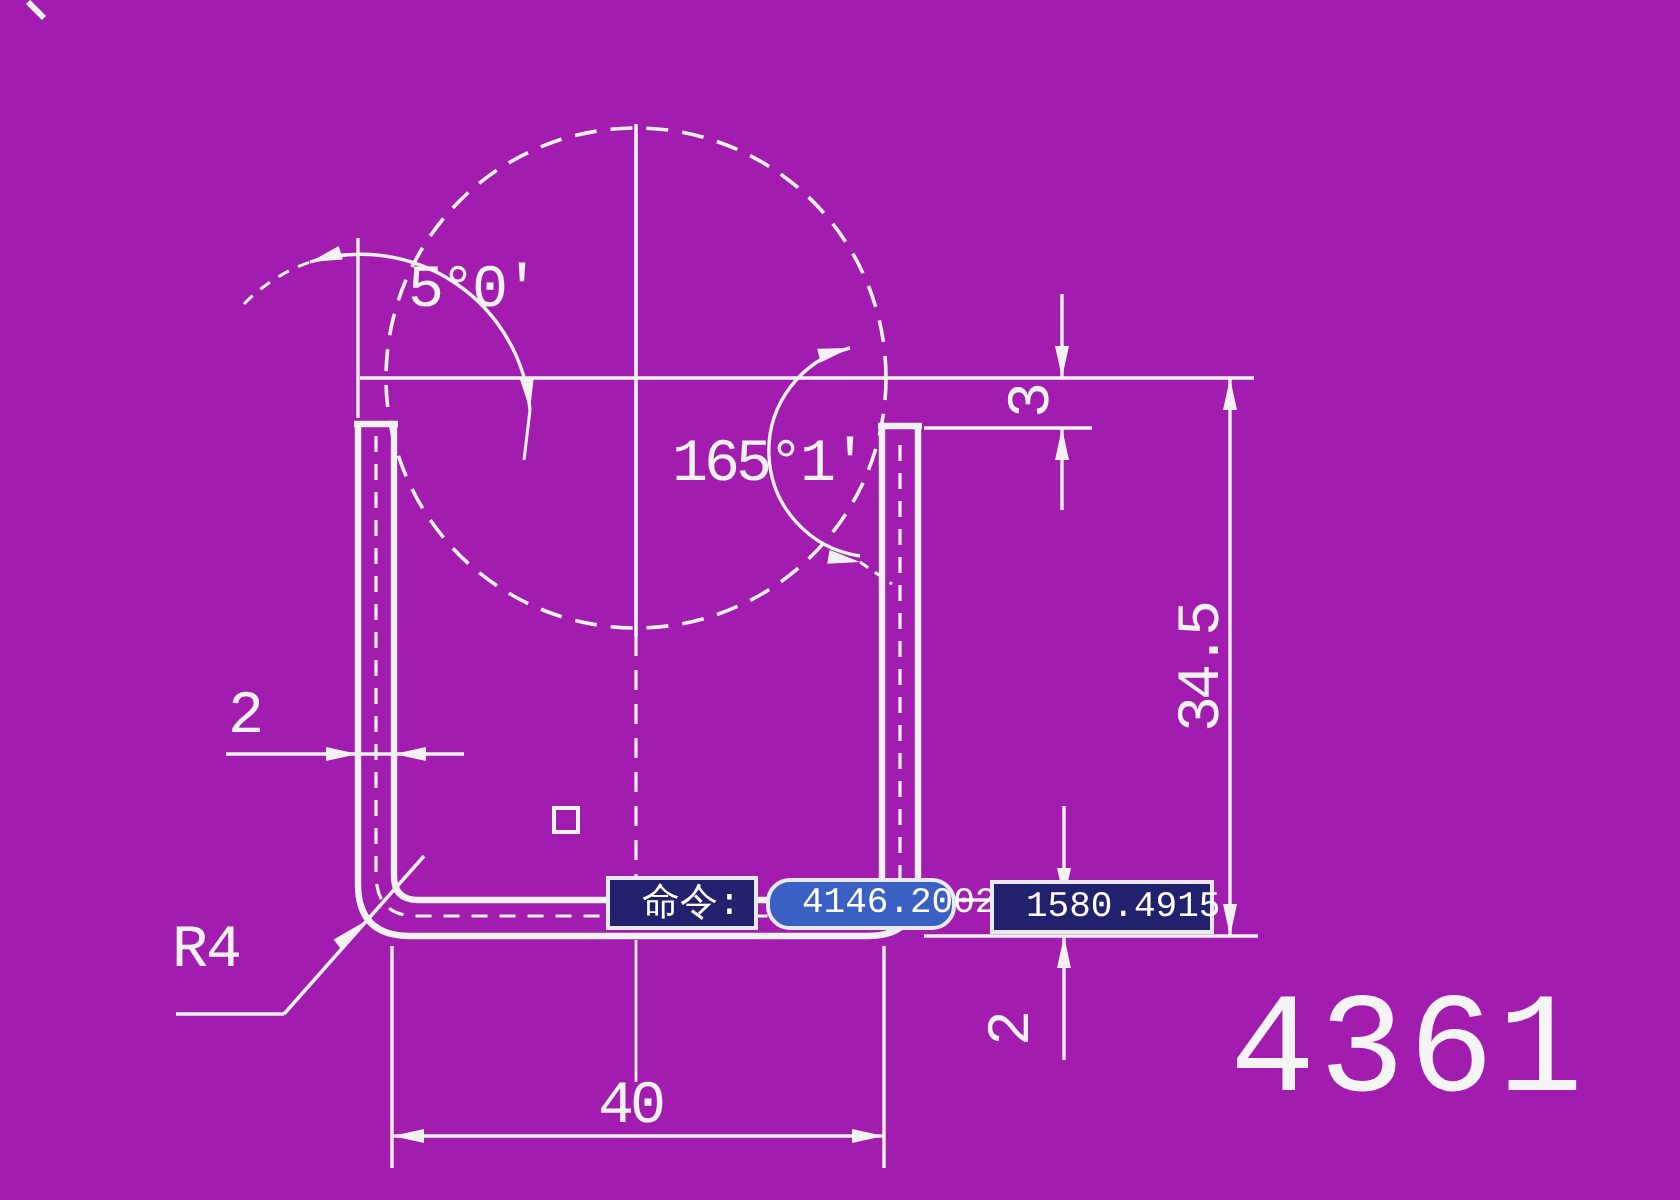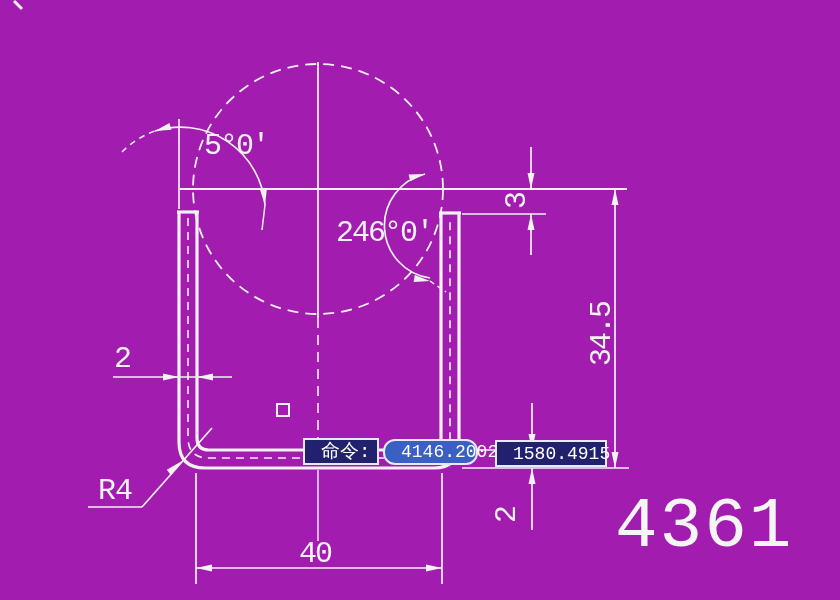--- a/index.html
+++ b/index.html
@@ -89,27 +89,27 @@
       <line x1="439" y1="213" x2="461" y2="213" stroke-width="3.2"></line>
       <path d="M 188 218 L 188 437 Q 188 458 208 458 L 430 458 Q 450 458 450 437 L 450 218" stroke-width="1.6" stroke-dasharray="8 6"></path>
 
       <rect x="277" y="404" width="12" height="12" stroke-width="2"></rect>
 
       <line x1="14" y1="1" x2="22" y2="9" stroke-width="3"></line>
     </g>
   </svg>
 
   <div class="dimtext" style="left:204px;top:130px;">5°0′</div>
-  <div class="dimtext" style="left:336px;top:217px;">246°0′</div>
+  <div class="dimtext" style="left:336px;top:217px;">165°1′</div>
   <div class="dimtext rot" style="left:497px;top:185px;width:40px;height:32px;">3</div>
   <div class="dimtext rot" style="left:562px;top:318px;width:80px;height:32px;">34.5</div>
   <div class="dimtext rot" style="left:491px;top:499px;width:32px;height:32px;">2</div>
   <div class="dimtext" style="left:114px;top:343px;">2</div>
   <div class="dimtext" style="left:299px;top:538px;">40</div>
-  <div class="dimtext" style="left:86px;top:475px;letter-spacing:-1px;margin-left:12px;">R4</div>
+  <div class="dimtext" style="left:86px;top:460px;letter-spacing:-1px;">R4</div>
 
   <div class="sheetnum">4361</div>
 
   <div class="cmdbox" id="cmd-prompt">命令:</div>
   <div class="cmdbox sel" id="cmd-x">4146.2002</div>
   <div class="cmdbox" id="cmd-y">1580.4915</div>
 
 </div>
 
 </body></html>

